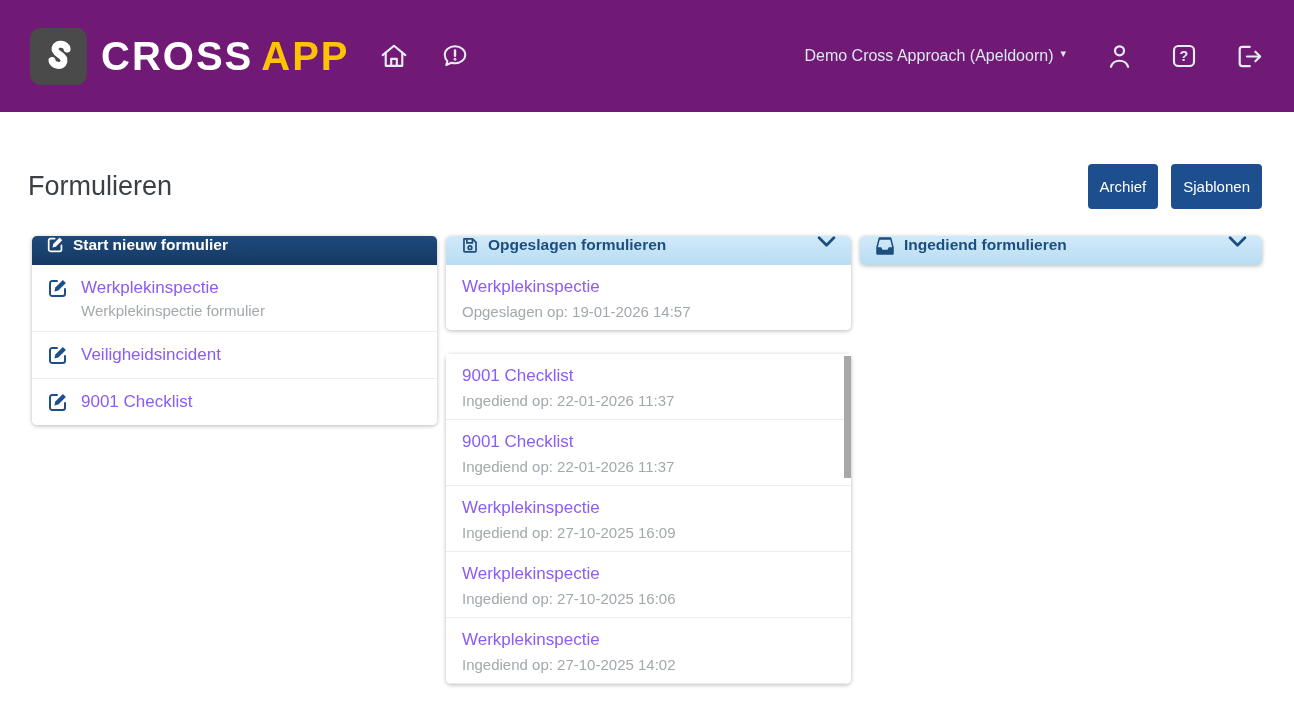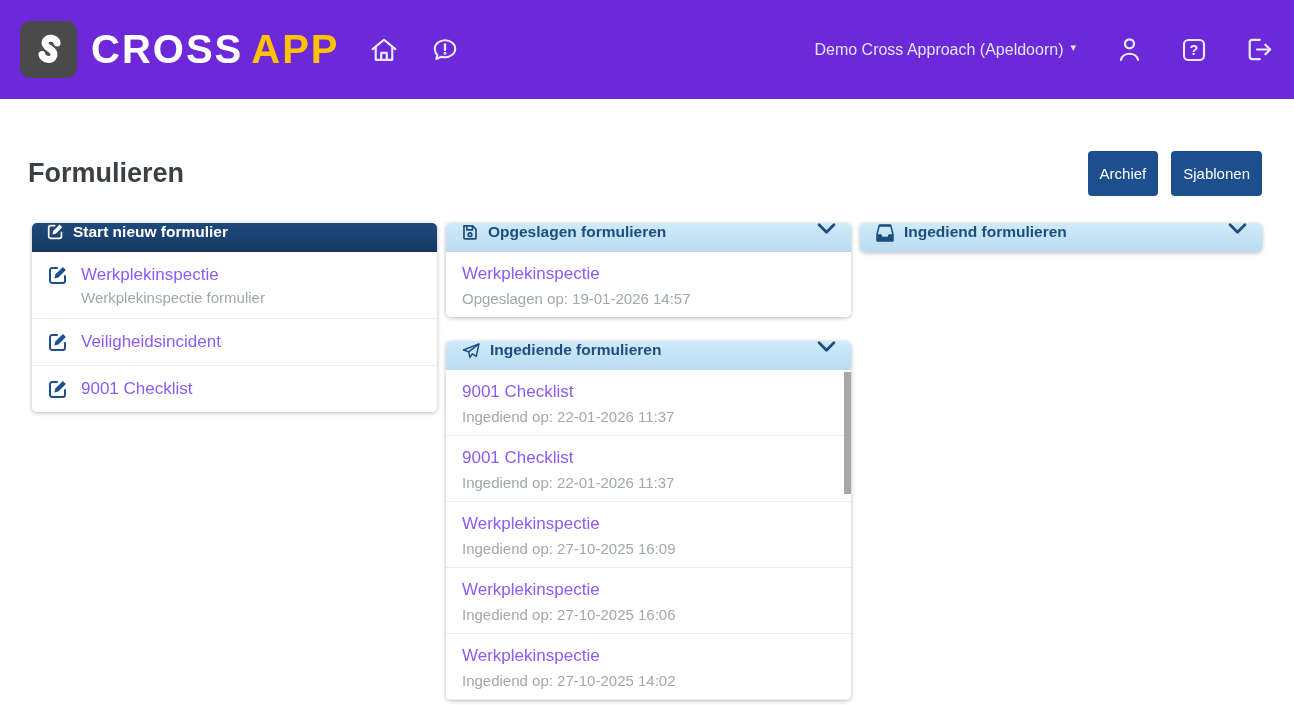--- a/index.html
+++ b/index.html
@@ -1,42 +1,42 @@
 <!DOCTYPE html>
 <html><head>
 <meta charset="utf-8">
 <style>
   * { box-sizing: border-box; margin: 0; padding: 0; }
   html,body { width:1294px; height:705px; overflow:hidden; background:#ffffff;
     font-family:"Liberation Sans", sans-serif; }
 
   
-  .topbar { height:99px; background:#6d28d9; display:flex; align-items:center;
-    padding:0 20px; }
+  .topbar { height:112px; background:#701a75; display:flex; align-items:center;
+    padding:0 30px; }
   .logo-box { width:57px; height:57px; background:#4a4a4a; border-radius:11px;
     display:flex; align-items:center; justify-content:center; flex:0 0 auto; }
   .logo-text { font-size:40px; font-weight:700; letter-spacing:2px; margin-left:14px;
     white-space:nowrap; }
   .logo-cross { color:#ffffff; }
   .logo-app { color:#fdc300; margin-left:8px; }
   .topbar-icon { color:#e7edf5; display:inline-flex; align-items:center;
     justify-content:center; cursor:pointer; }
   .tb-home { margin-left:28px; }
   .tb-chat { margin-left:30px; }
   .topbar-right { margin-left:auto; display:flex; align-items:center; }
   .account { color:#dde6f1; font-size:16px; display:flex; align-items:flex-start;
     cursor:pointer; }
   .account .caret { font-size:11px; margin-left:7px; color:#dde6f1; }
   .tb-user { margin-left:38px; }
   .tb-help { margin-left:34px; }
   .tb-logout { margin-left:34px; }
 
   
   .page-head { display:flex; align-items:center; padding:52px 32px 0 28px; }
-  .page-title { font-size:27px; font-weight:700; color:#3a4045; flex:1; }
+  .page-title { font-size:27px; font-weight:400; color:#3a4045; flex:1; }
   .btn { background:#1d4f8e; color:#fff; border:none; border-radius:4px;
     font-size:15px; font-family:inherit; padding:14px 12px; margin-left:13px;
     cursor:pointer; }
 
   
   .columns { display:flex; align-items:flex-start; padding:0 32px; margin-top:27px; }
   .col { width:405px; flex:0 0 405px; margin-right:9px; }
   .col:last-child { flex:1 1 auto; margin-right:0; }
 
   .panel { background:#ffffff; border-radius:5px;
@@ -199,34 +199,20 @@
       </div>
       <div class="list">
         <div class="item">
           <div class="item-title">Werkplekinspectie</div>
           <div class="item-sub">Opgeslagen op: 19-01-2026 14:57</div>
         </div>
       </div>
     </div>
 
     <div class="panel">
-      <div class="panel-header light">
-        <span class="hicon">
-          <svg width="20" height="20" viewBox="0 0 24 24">
-            <path d="M21.5 3.5 3 10.8l6.2 2.3 1.5 6.6 2.9-4.3 4.7 3.1z" fill="none" stroke="currentColor" stroke-width="1.8" stroke-linejoin="round"></path>
-            <path d="M9.2 13.1 21.5 3.5" fill="none" stroke="currentColor" stroke-width="1.8"></path>
-          </svg>
-        </span>
-        <span>Ingediende formulieren</span>
-        <span class="chev">
-          <svg width="19" height="11" viewBox="0 0 18 10">
-            <path d="M2 1.5l7 7 7-7" fill="none" stroke="currentColor" stroke-width="2.6" stroke-linecap="round" stroke-linejoin="round"></path>
-          </svg>
-        </span>
-      </div>
       <div class="list">
         <div class="item">
           <div class="item-title">9001 Checklist</div>
           <div class="item-sub">Ingediend op: 22-01-2026 11:37</div>
         </div>
         <div class="item">
           <div class="item-title">9001 Checklist</div>
           <div class="item-sub">Ingediend op: 22-01-2026 11:37</div>
         </div>
         <div class="item">

